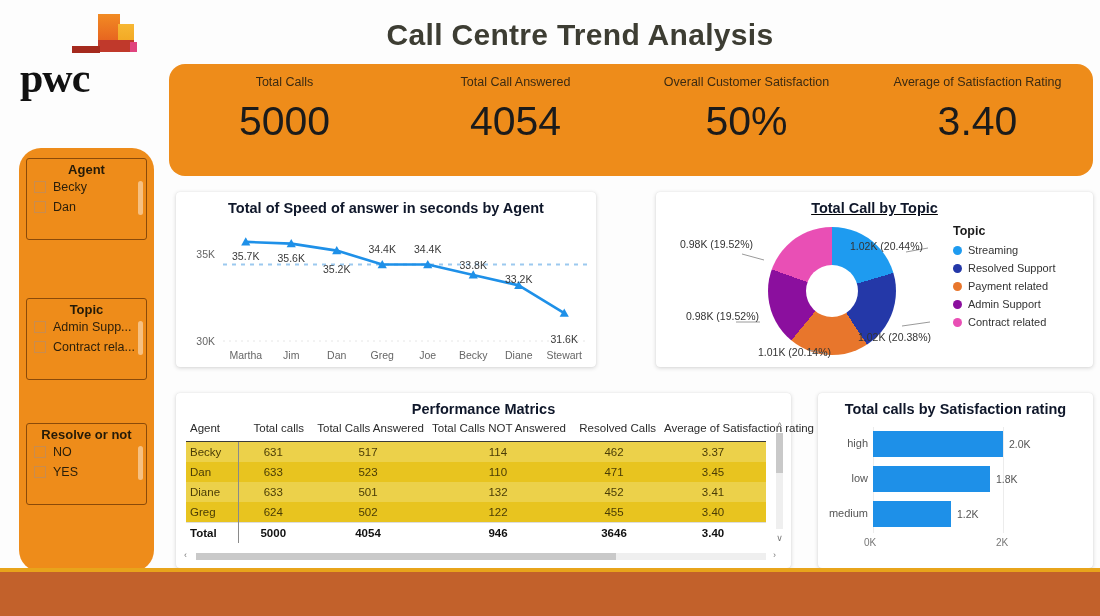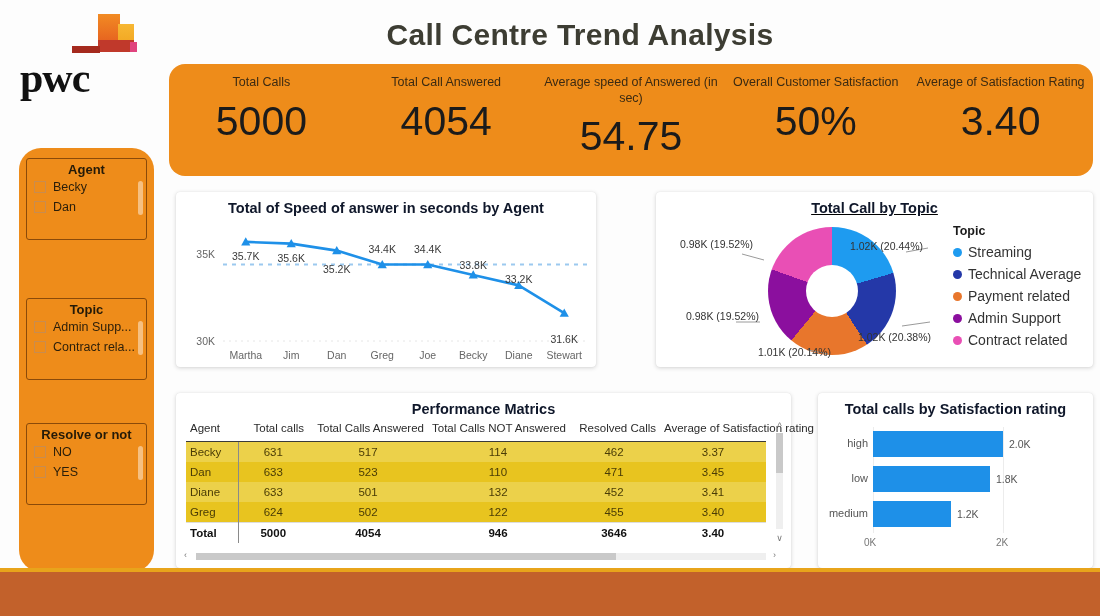--- a/index.html
+++ b/index.html
@@ -66,21 +66,21 @@
   .card-donut { left:656px; top:192px; width:437px; height:175px;text-decoration:underline; }
   .donut-wrap { position:absolute; left:24px; top:30px; width:300px; height:140px; }
   .donut { position:absolute; left:88px; top:5px; width:128px; height:128px; border-radius:50%; }
   .donut-hole { position:absolute; left:126px; top:43px; width:52px; height:52px;
                 background:#fff; border-radius:50%; }
   .dn-lab { position:absolute; font-size:10.5px; color:#333; white-space:nowrap; }
   .legend { position:absolute; right:12px; top:32px; width:128px; }
   .legend-title { font-size:12.5px; font-weight:700; color:#1b1b1b; margin-bottom:6px; }
   .lg-row { display:flex; align-items:center; gap:6px; margin-bottom:6px; }
   .lg-dot { width:9px; height:9px; border-radius:50%; flex:none; }
-  .lg-text { font-size:14px; color:#333; white-space:nowrap; }
+  .lg-text { font-size:11px; color:#333; white-space:nowrap; }
 
   
   .card-table { left:176px; top:393px; width:615px; height:175px; }
   .tbl { position:absolute; left:10px; top:26px; width:580px; font-size:11.5px; }
   .tbl table { border-collapse:collapse; width:580px; table-layout:fixed; }
   .tbl th { font-weight:400; color:#2b2b2b; padding:3px 4px 7px 4px; text-align:right;
             border-bottom:1.3px solid #3a3a3a; white-space:nowrap; font-size:11.5px; }
   .tbl th.first { text-align:left; }
   .tbl td { color:#4a3c06; padding:4px 4px; text-align:center; font-size:11.5px; }
   .tbl td.first { text-align:left; border-right:1.2px solid #8a8a8a; }
@@ -125,24 +125,20 @@
   <div class="dash-title">Call Centre Trend Analysis</div>
 
   <div class="kpi-banner">
     <div class="kpi">
       <div class="kpi-label">Total Calls</div>
       <div class="kpi-value">5000</div>
     </div>
     <div class="kpi">
       <div class="kpi-label">Total Call Answered</div>
       <div class="kpi-value">4054</div>
-    </div>
-    <div class="kpi">
-      <div class="kpi-label">Average speed of Answered (in sec)</div>
-      <div class="kpi-value">54.75</div>
     </div>
     <div class="kpi">
       <div class="kpi-label">Overall Customer Satisfaction</div>
       <div class="kpi-value">50%</div>
     </div>
     <div class="kpi">
       <div class="kpi-label">Average of Satisfaction Rating</div>
       <div class="kpi-value">3.40</div>
     </div>
   </div>
@@ -245,21 +241,21 @@
       <div class="dn-lab" style="left:0px;top:16px;">0.98K (19.52%)</div>
     </div>
     <div class="legend">
       <div class="legend-title">Topic</div>
       <div class="lg-row">
         <span class="lg-dot" style="background:#1e9bf0"></span>
         <span class="lg-text">Streaming</span>
       </div>
       <div class="lg-row">
         <span class="lg-dot" style="background:#2438a8"></span>
-        <span class="lg-text">Technical Average</span>
+        <span class="lg-text">Resolved Support</span>
       </div>
       <div class="lg-row">
         <span class="lg-dot" style="background:#e8762c"></span>
         <span class="lg-text">Payment related</span>
       </div>
       <div class="lg-row">
         <span class="lg-dot" style="background:#8b0f9e"></span>
         <span class="lg-text">Admin Support</span>
       </div>
       <div class="lg-row">

